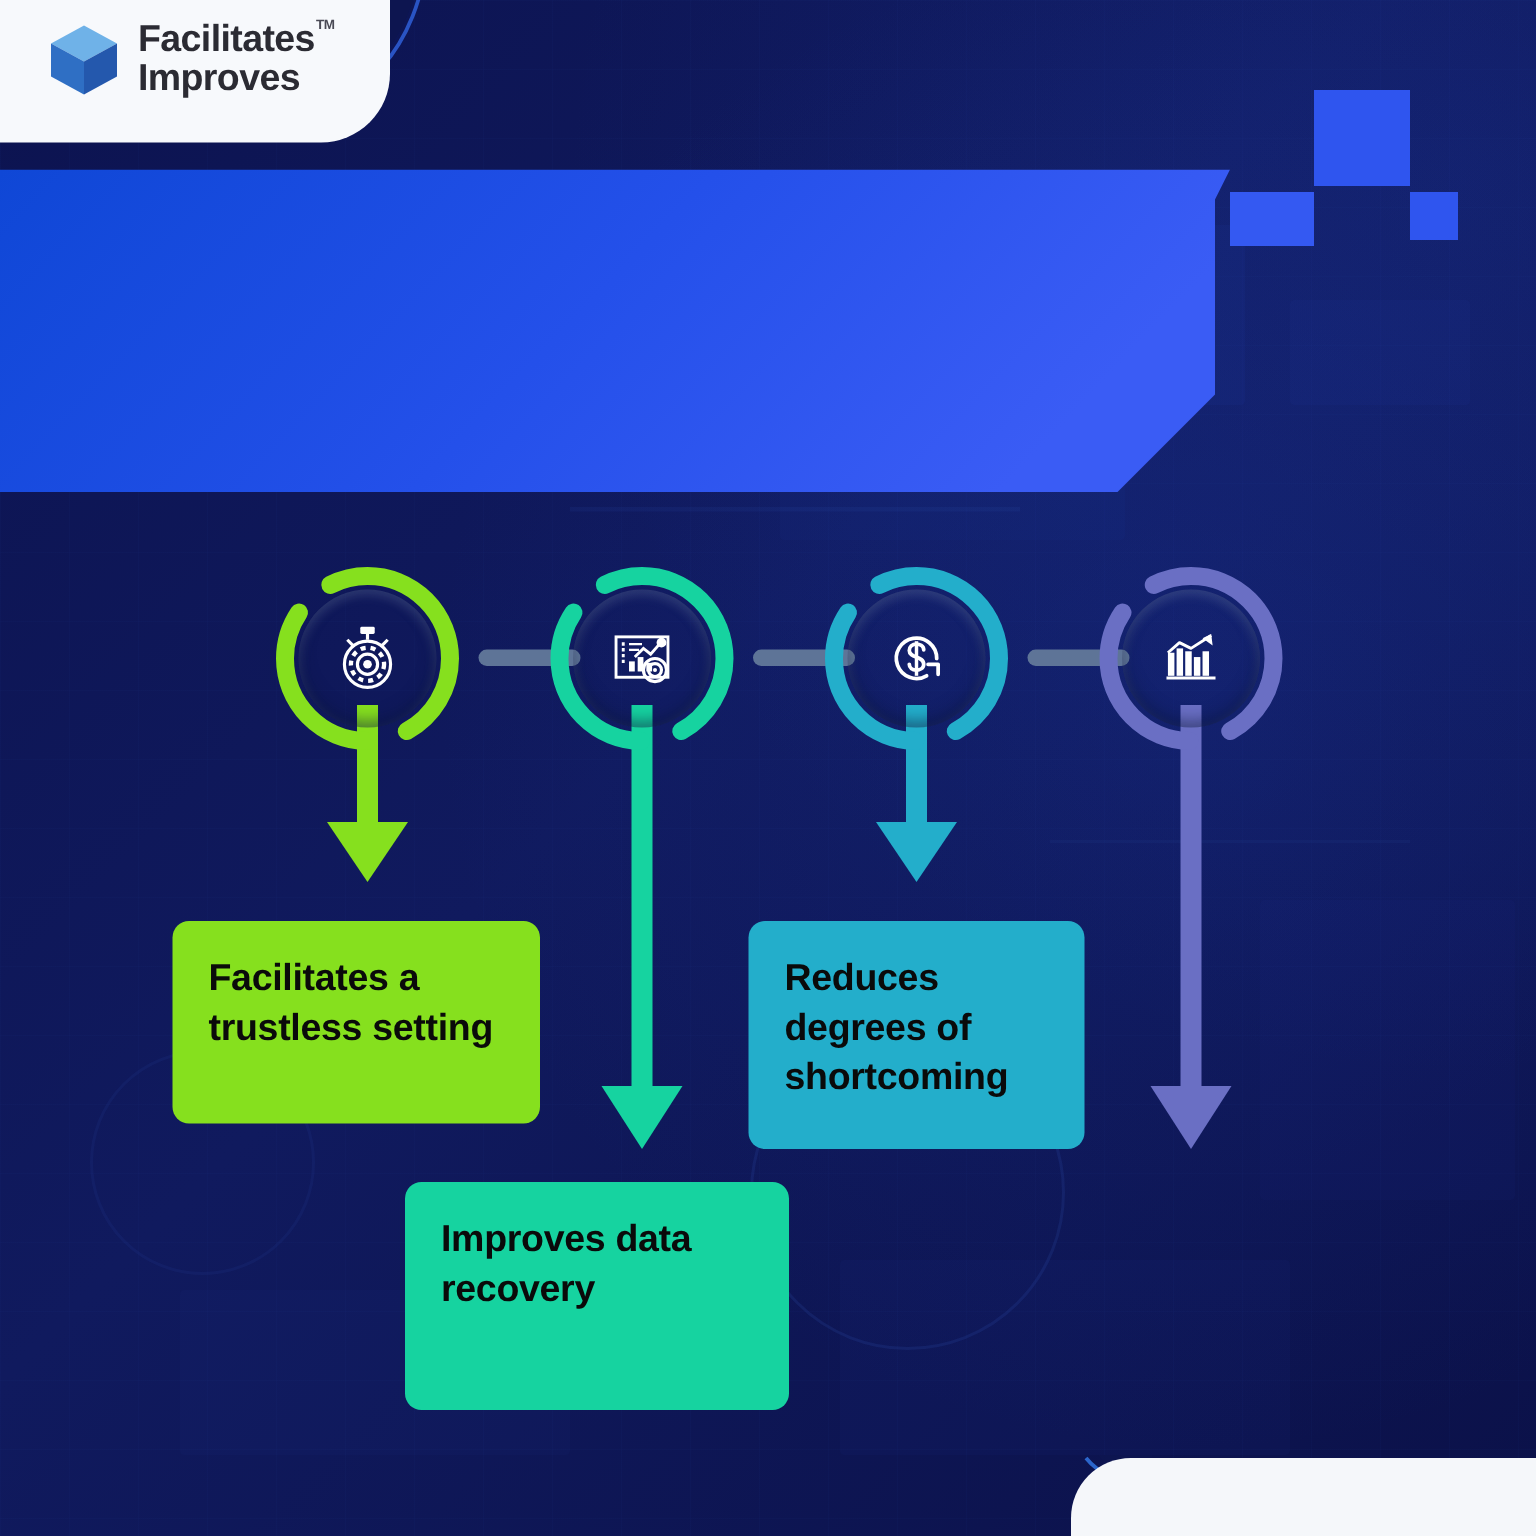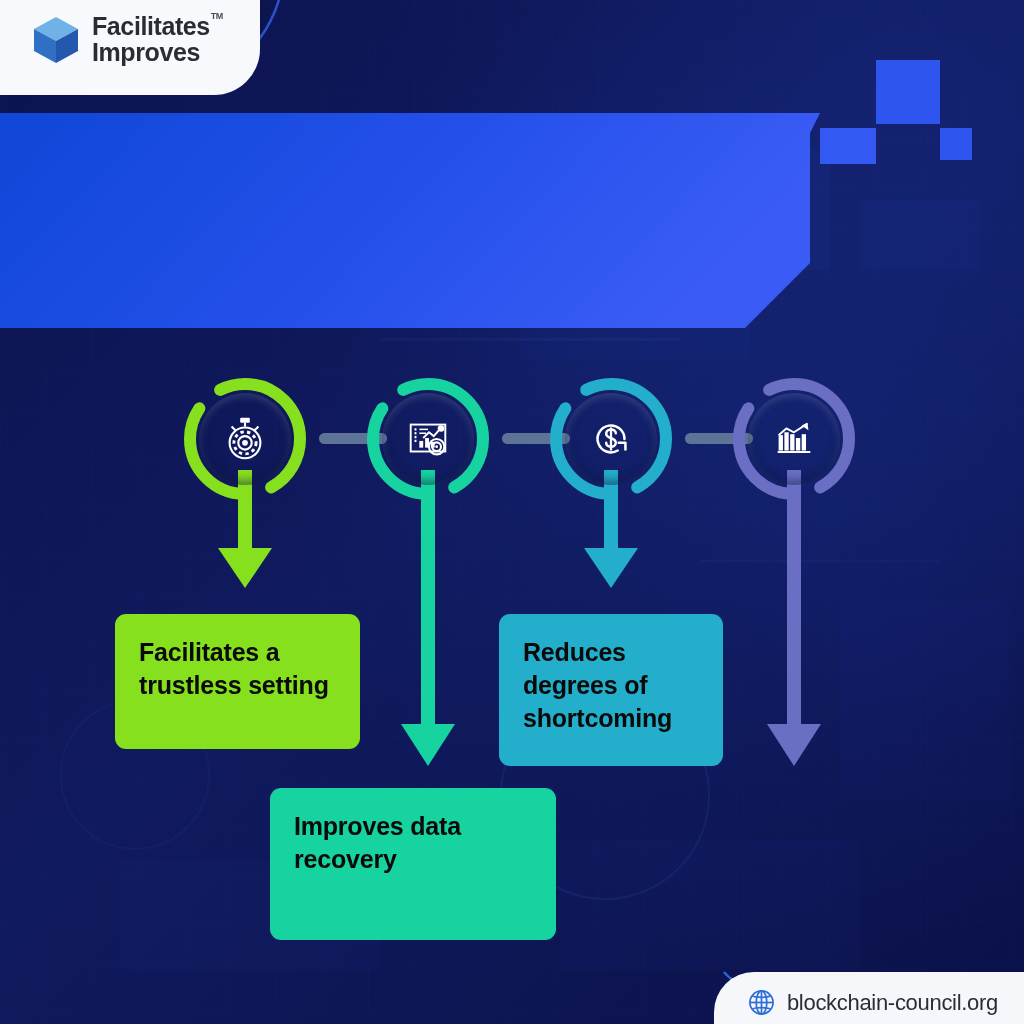--- a/index.html
+++ b/index.html
@@ -263,39 +263,28 @@
         <polygon points="40,9 41,17 34,12" fill="#fff"></polygon>
         <line x1="9" y1="39.5" x2="43" y2="39.5" stroke="#fff" stroke-width="2"></line>
       </svg>
     </div>
   </div>
 
   <div class="box" style="left:115px;top:614px;width:245px;height:135px;background:#86e01e;">
     <span>Facilitates a trustless setting</span>
   </div>
 
-  <div class="box" style="left:270px;top:788px;width:286px;height:152px;background:#16d3a0;padding-left:24px;">
+  <div class="box" style="left:270px;top:788px;width:256px;height:152px;background:#16d3a0;padding-left:24px;">
     <span>Improves data recovery</span>
   </div>
 
   <div class="box" style="left:499px;top:614px;width:224px;height:152px;background:#23aecb;">
     <span>Reduces degrees of shortcoming</span>
   </div>
 
 
   <svg class="footer-accent" viewBox="0 0 140 78" preserveAspectRatio="none">
     <path d="M140 78 V20 C140 20 120 16 112 8 C106 2 104 0 104 0 H140 Z" fill="#0d1550"></path>
     <path d="M96 2 C104 12 116 18 138 18" stroke="#2f6fd8" stroke-width="2.5" fill="none" opacity="0.9"></path>
   </svg>
   <div class="footer-panel"></div>
-  <div class="footer-content">
-    <svg class="globe" viewBox="0 0 28 28" fill="none" stroke="#2f6fd8" stroke-width="1.8">
-      <circle cx="14" cy="14" r="12"></circle>
-      <ellipse cx="14" cy="14" rx="5.5" ry="12"></ellipse>
-      <line x1="2" y1="14" x2="26" y2="14"></line>
-      <line x1="14" y1="2" x2="14" y2="26"></line>
-      <path d="M4.5 7 C8 9.2 19.5 9.2 23.5 7"></path>
-      <path d="M4.5 21 C8 18.8 19.5 18.8 23.5 21"></path>
-    </svg>
-    <span class="footer-url">blockchain-council.org</span>
-  </div>
 
 </div>
 
 </body></html>

